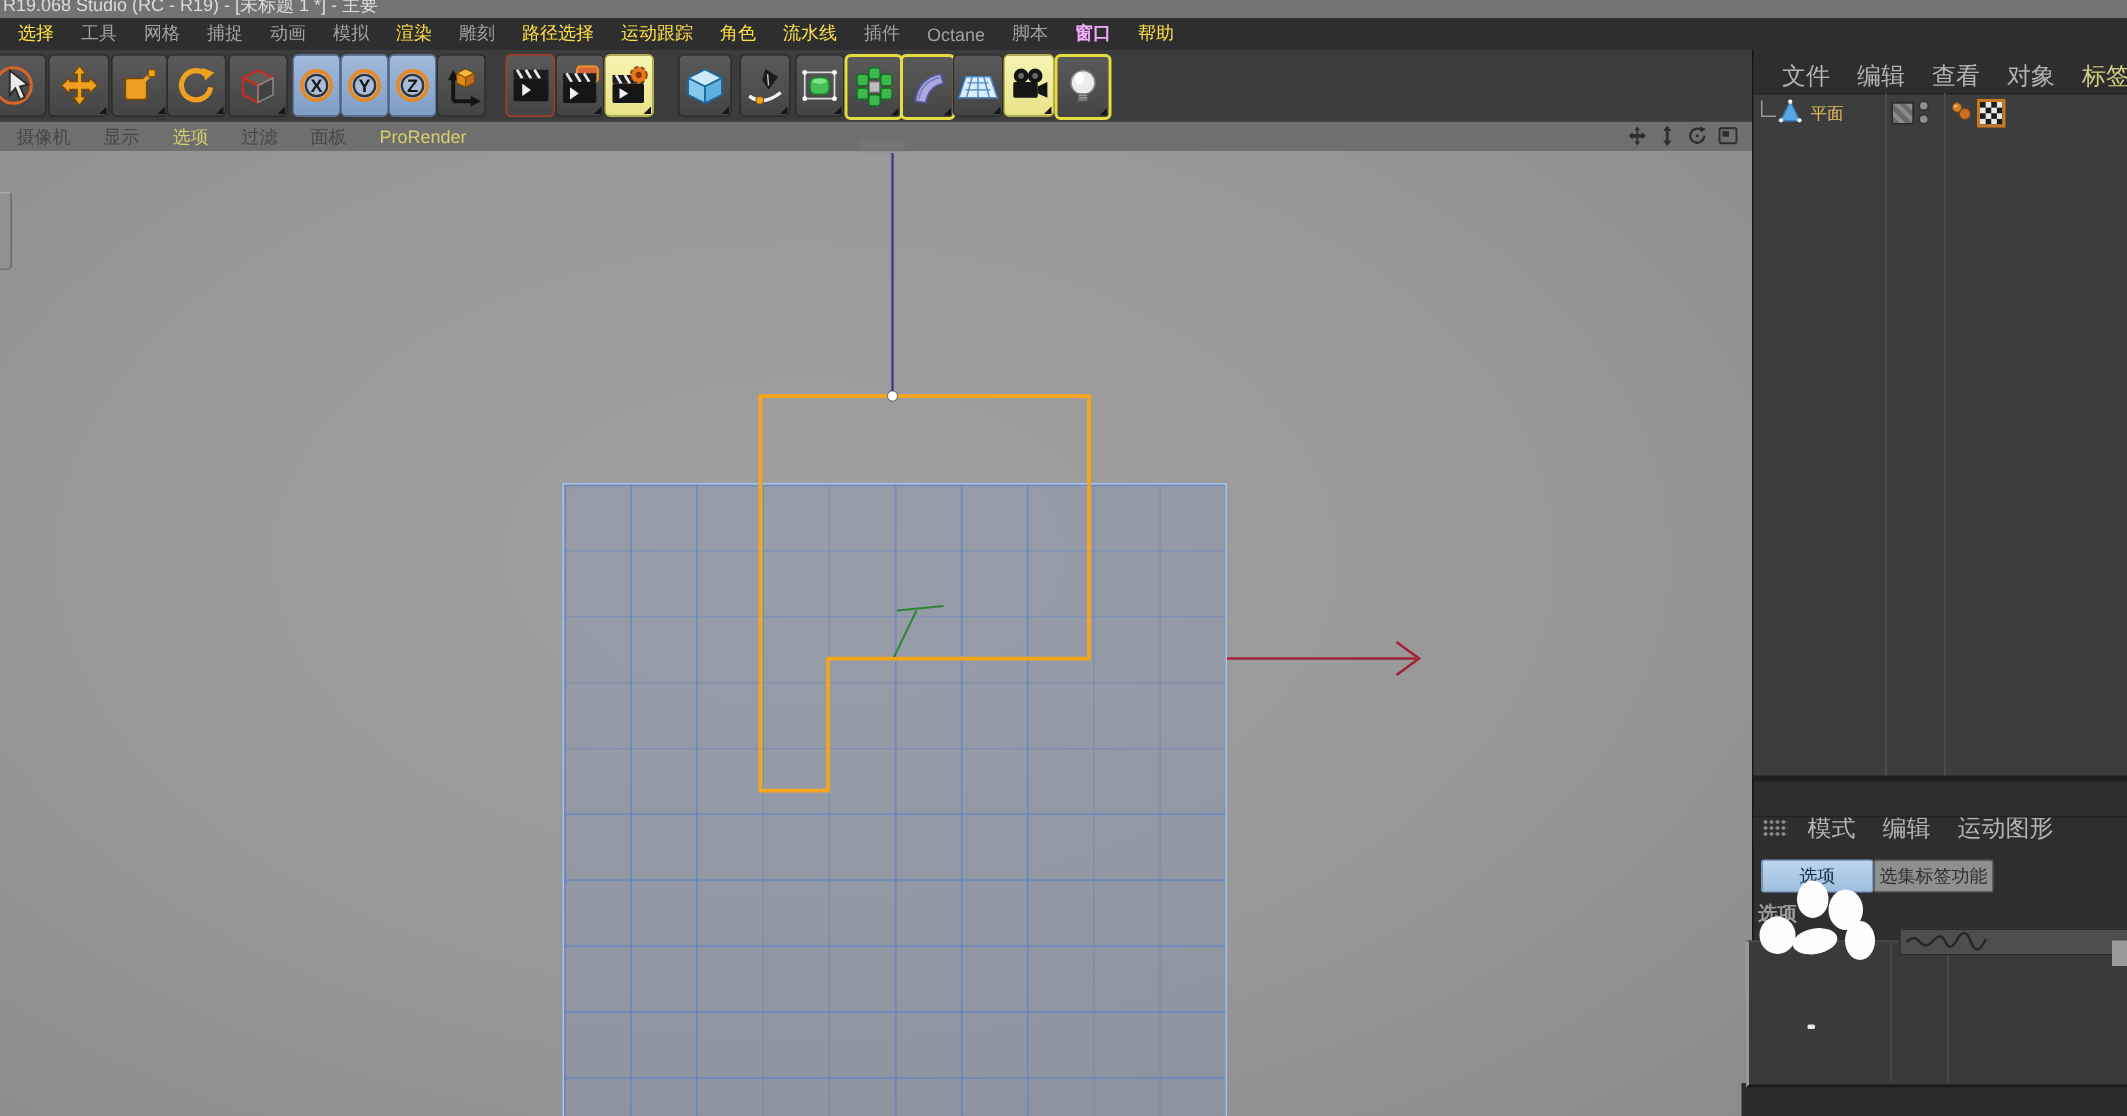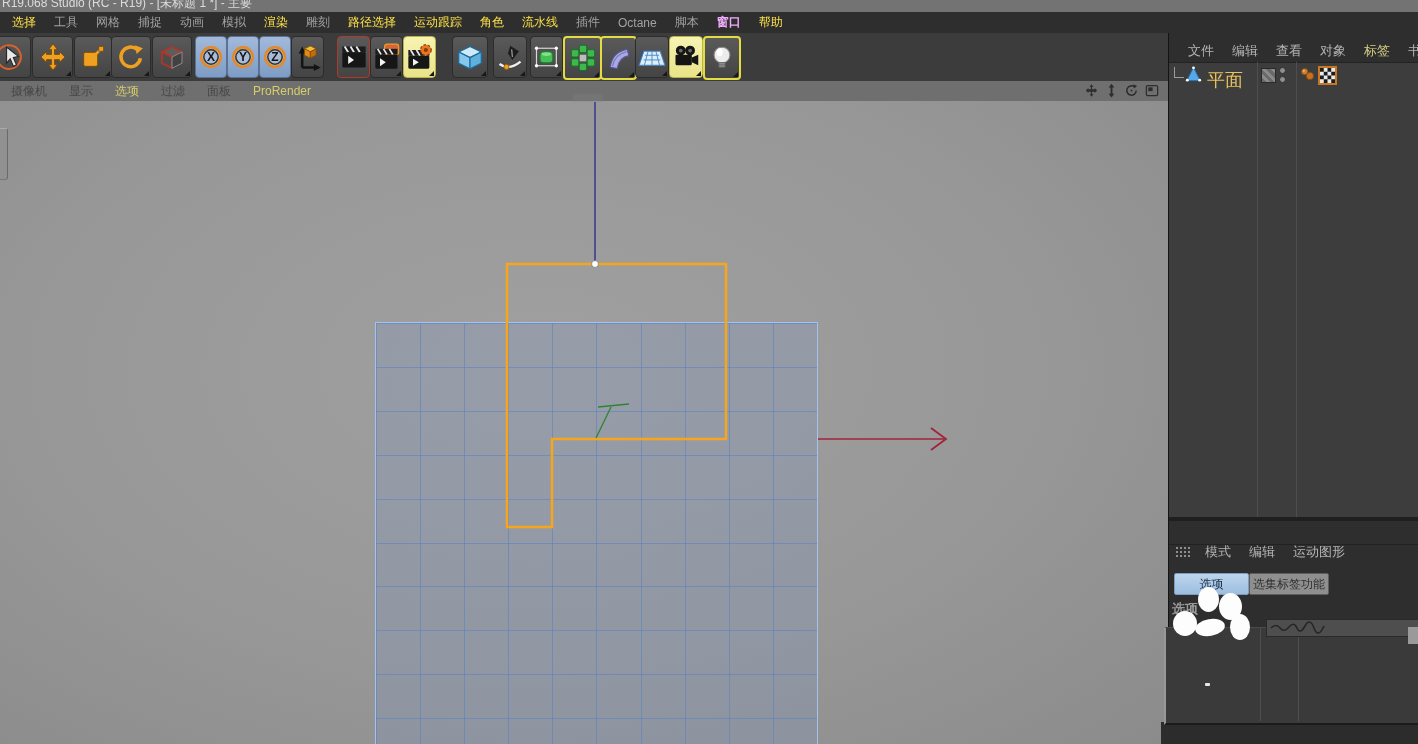--- a/index.html
+++ b/index.html
@@ -50,28 +50,28 @@
   .vp-overlay{position:absolute;left:0;top:0;width:1168px;height:643px;pointer-events:none;}
   .left-tab{position:absolute;left:0;top:27px;width:7px;height:50px;background:#919191;
             border-right:1px solid #6a6a6a;border-top:1px solid #aaa;border-bottom:1px solid #777;
             border-radius:0 3px 3px 0;}
   .smudge{position:absolute;left:573px;top:-7px;width:30px;height:7px;background:#7d7d7d;opacity:.45;filter:blur(1px);}
 
   
   .right-panel{position:absolute;left:1168px;top:33px;width:250px;height:711px;background:#2e2e2e;
                border-left:1px solid #141414;}
   .pm-row{position:absolute;left:0;width:250px;height:22px;display:flex;align-items:center;background:#2e2e2e;}
-  .pm-item{font-size:13px;color:#b4b4b4;padding:0 9px;white-space:nowrap;}
+  .pm-item{font-size:16px;color:#b4b4b4;padding:0 9px;white-space:nowrap;}
   .pm-item.acc{color:#d6cf85;}
   .grip{width:17px;height:12px;margin:0 4px 0 6px;
         background-image:radial-gradient(circle,#8e8e8e 1px,transparent 1.3px);background-size:4px 4px;}
   .om-body{position:absolute;left:0;top:29px;width:250px;height:455px;background:#3d3d3d;
            border-top:1px solid #232323;}
   .col-line{position:absolute;top:29px;height:455px;width:1px;background:#4e4e4e;}
-  .obj-label{position:absolute;font-size:18px;color:#e9c25b;white-space:nowrap;}
+  .obj-label{position:absolute;font-size:11px;color:#e9c25b;white-space:nowrap;}
   .l-branch{position:absolute;width:9px;height:10px;border-left:1px solid #9a9a9a;border-bottom:1px solid #9a9a9a;}
   .vis-square{position:absolute;width:13px;height:13px;background:
       repeating-linear-gradient(45deg,#6a6a6a 0 3px,#8a8a8a 3px 6px);border:1px solid #2a2a2a;}
   .vis-dot{position:absolute;width:5px;height:5px;border-radius:50%;background:#8f8f8f;border:1px solid #2f2f2f;}
   .tag{position:absolute;width:15px;height:15px;}
   .tag-sel{background:repeating-conic-gradient(#e8e8e8 0% 25%, #1c1c1c 0% 50%) 0 0/7.5px 7.5px;
            border:2px solid #c87820;}
   .splitter{position:absolute;left:0;top:484px;width:250px;height:4px;background:#1f1f1f;}
 
   .am-title{font-size:13px;color:#b8b8b8;}

